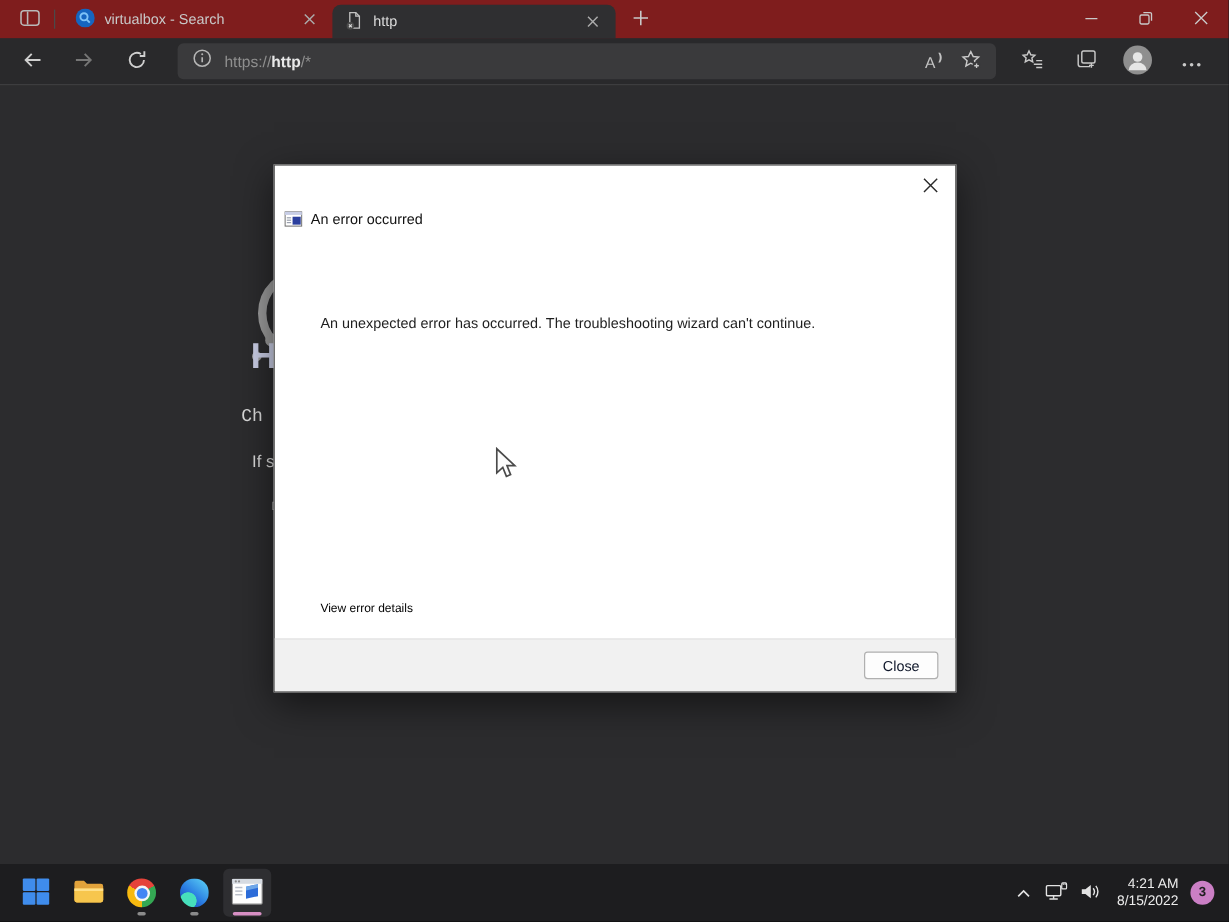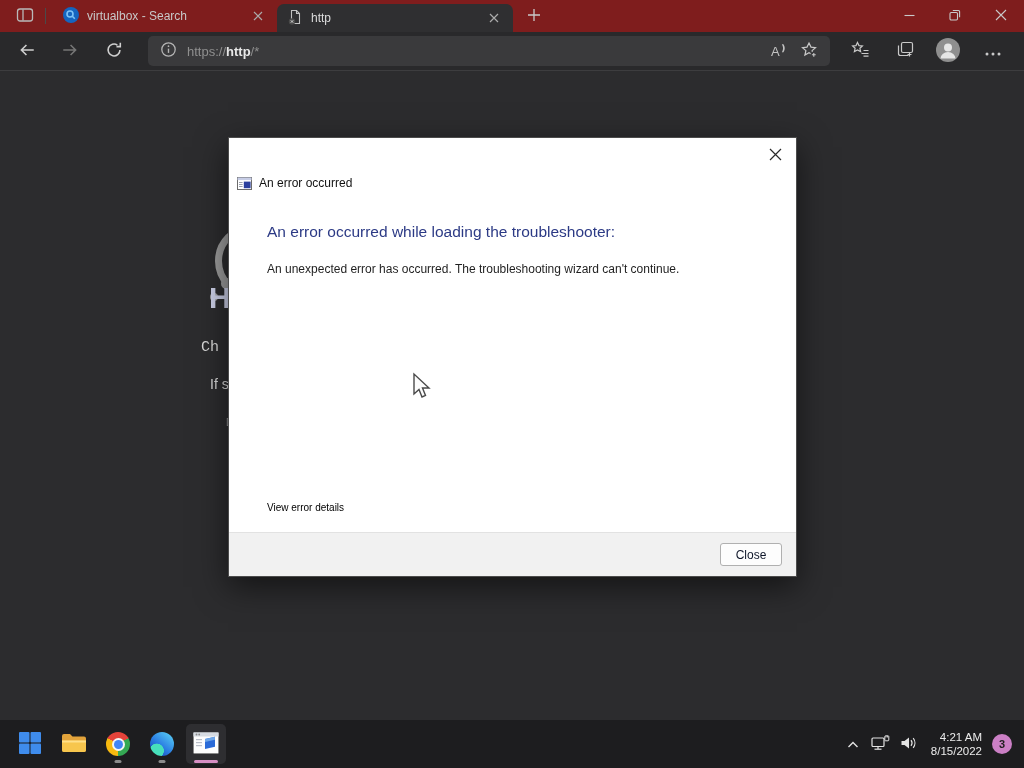--- a/index.html
+++ b/index.html
@@ -254,21 +254,20 @@
             <rect x="0.5" y="0.5" width="14" height="12" fill="#ffffff" stroke="#6b6b6b"></rect>
             <rect x="0.5" y="0.5" width="14" height="2.6" fill="#c7cde6"></rect>
             <rect x="6.8" y="4.6" width="6.8" height="6.6" fill="#2b3f9e"></rect>
             <rect x="2" y="5" width="3.6" height="1" fill="#9aa0ad"></rect>
             <rect x="2" y="7" width="3.6" height="1" fill="#9aa0ad"></rect>
             <rect x="2" y="9" width="3.6" height="1" fill="#9aa0ad"></rect>
           </svg>
       </span>
       <span class="dlg-title">An error occurred</span>
     </div>
-    <div class="dlg-heading">An error occurred while loading the troubleshooter:</div>
     <div class="dlg-body">An unexpected error has occurred. The troubleshooting wizard can't continue.</div>
     <a class="dlg-link">View error details</a>
     <div class="dlg-footer">
       <button class="dlg-btn">Close</button>
     </div>
   </div>
 
   <svg class="cursor" width="24" height="28" viewBox="0 0 24 28">
     <path d="M4 2 L4 22 L9 17.5 L12 25 L15.5 23.5 L12.5 16 L19 16 Z" fill="#fcfcfc" stroke="#4a4a4a" stroke-width="1.4"></path>
   </svg>

